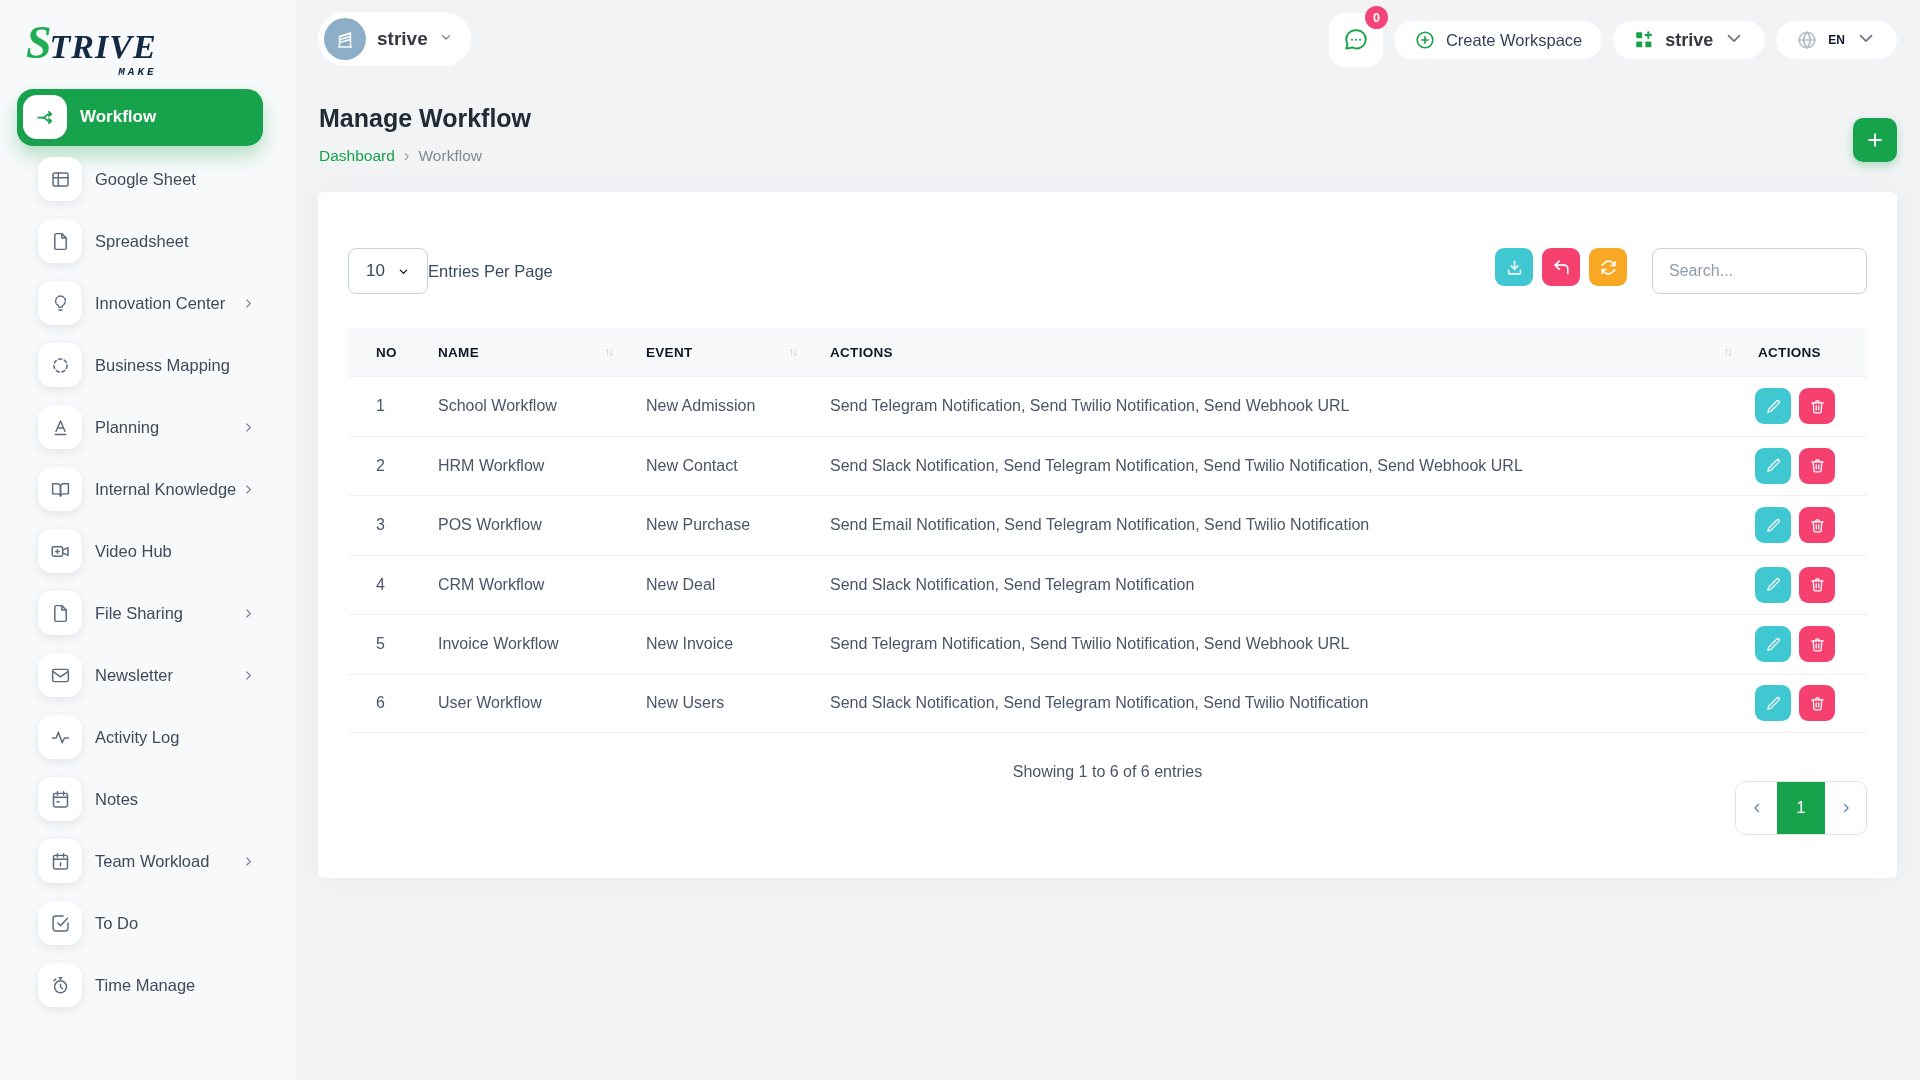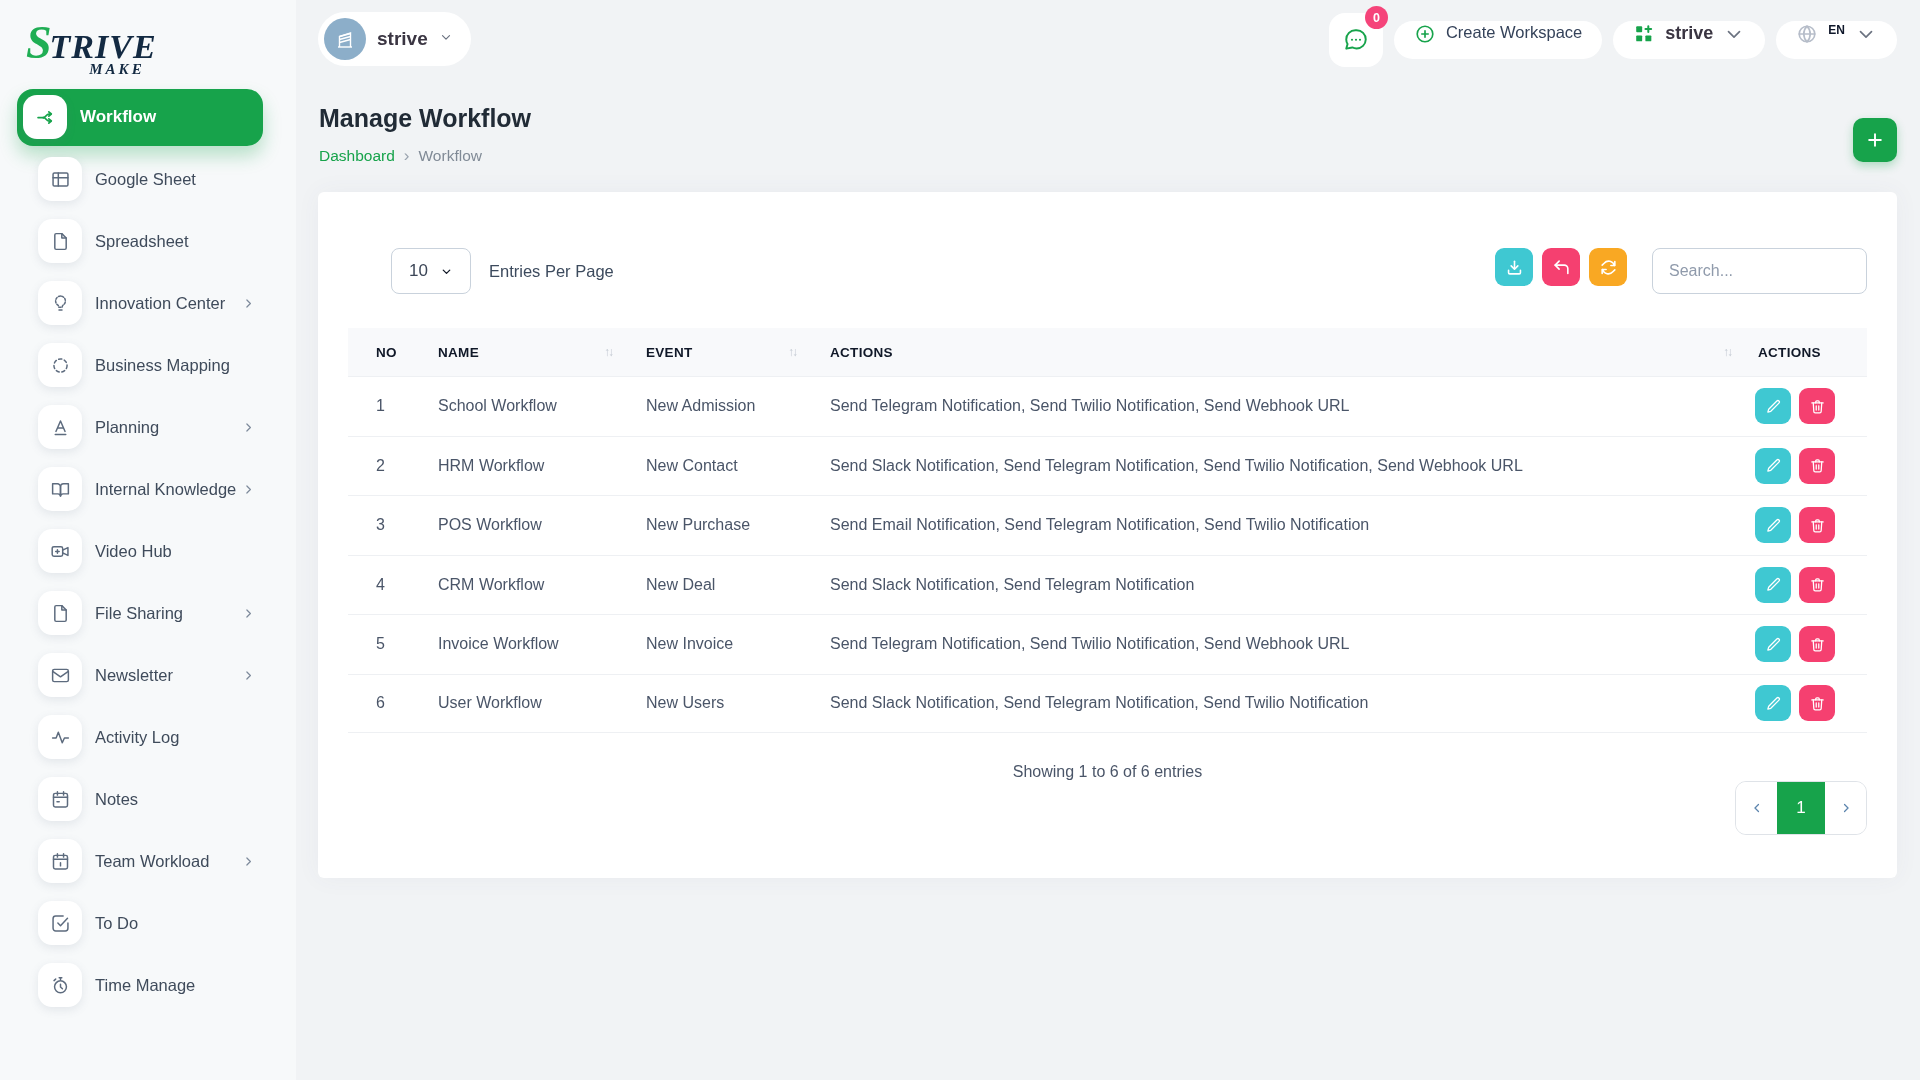--- a/index.html
+++ b/index.html
@@ -8,22 +8,22 @@
 
   
   .sidebar { position:absolute; left:0; top:0; width:296px; height:1080px;
     background:#f7f9fa; }
   .logo { height:86px; display:flex; align-items:center; padding-left:26px; }
   .logo-wrap { position:relative; display:flex; align-items:baseline; }
   .logo-s { color:#1fae54; font-family:"Liberation Serif", serif; font-style:italic;
     font-weight:900; font-size:46px; line-height:1; letter-spacing:-2px; }
   .logo-rest { color:#132a42; font-family:"Liberation Serif", serif; font-style:italic;
     font-weight:900; font-size:34px; letter-spacing:1px; line-height:1; }
-  .logo-tag { position:absolute; right:12px; bottom:-12px; font-size:15px; font-weight:700;
-    letter-spacing:3px; color:#132a42; font-family:Liberation Serif, serif; font-style:italic; }
+  .logo-tag { position:absolute; right:0; bottom:-12px; font-size:11px; font-weight:700;
+    letter-spacing:3px; color:#132a42; font-family:Liberation Mono, monospace; font-style:italic; }
 
   .nav { display:flex; flex-direction:column; }
   .nav-item { height:62px; display:flex; align-items:center; padding-left:38px; cursor:pointer; }
   .chip { width:44px; height:44px; background:#ffffff; border-radius:14px; flex:0 0 44px;
     display:flex; align-items:center; justify-content:center;
     box-shadow:0 3px 10px rgba(108,122,144,.14); }
   .chip svg { width:21px; height:21px; stroke:#5d6b7e; fill:none;
     stroke-width:1.7; stroke-linecap:round; stroke-linejoin:round; }
   .nav-label { margin-left:13px; font-size:16.5px; color:#3f4b5b; }
   .nav-chev { margin-left:auto; margin-right:41px; display:flex; }
@@ -52,21 +52,21 @@
   .top-right { position:absolute; right:23px; top:13px; display:flex; align-items:center; gap:11px; }
   .chat-btn { position:relative; width:54px; height:54px; background:#fff; border-radius:16px;
     display:flex; align-items:center; justify-content:center; cursor:pointer; }
   .chat-btn svg { width:26px; height:26px; stroke:#17a34b; fill:none; stroke-width:1.8;
     stroke-linecap:round; stroke-linejoin:round; }
   .chat-btn .dots circle { fill:#17a34b; stroke:none; }
   .badge { position:absolute; top:-7px; right:-5px; min-width:23px; height:23px;
     background:#f5447a; color:#fff; border-radius:12px; font-size:12.5px; font-weight:700;
     display:flex; align-items:center; justify-content:center; }
   .pill-btn { height:38px; background:#fff; border-radius:27px; display:flex;
-    padding:2px 20px; gap:10px; cursor:pointer; }
+    align-items:center; padding:2px 20px; gap:10px; cursor:pointer; }
   .pill-btn svg { width:22px; height:22px; fill:none; stroke-width:1.8;
     stroke-linecap:round; stroke-linejoin:round; }
   .create-label { font-size:16.5px; color:#35435a; }
   .tenant-name { font-size:18px; color:#3a3542; font-weight:600; }
   .lang-code { font-size:12px; color:#0f172a; font-weight:700; }
   .icon-green { stroke:#17a34b; }
   .icon-grid rect { fill:#17a34b; stroke:none; }
   .icon-grid path { stroke:#17a34b; stroke-width:2.2; }
   .icon-globe { stroke:#b6bdc9; stroke-width:1.5; }
 
@@ -83,24 +83,24 @@
     justify-content:center; cursor:pointer; box-shadow:0 4px 10px rgba(23,163,75,.3); }
   .add-btn svg { width:20px; height:20px; stroke:#fff; stroke-width:2.3; stroke-linecap:round; }
 
   
   .card { position:absolute; left:22px; right:23px; top:192px; height:686px;
     background:#fff; border-radius:6px; box-shadow:0 0 24px rgba(76,87,125,.05); }
 
   .controls { margin:56px 30px 0; display:flex; align-items:center; }
   .select-box { width:80px; height:46px; border:1px solid #c9d2dc; border-radius:8px;
     display:flex; align-items:center; justify-content:center; gap:12px; font-size:17px;
-    color:#3c4657; cursor:pointer; background:#fff;margin-left:43px; }
+    color:#3c4657; cursor:pointer; background:#fff; }
   .select-box svg { width:13px; height:13px; stroke:#111827; fill:none; stroke-width:2.4;
     stroke-linecap:round; stroke-linejoin:round; }
-  .entries-label { margin-left:18px; font-size:16.5px; color:#3c4a5d; }
+  .entries-label { font-size:16.5px; color:#3c4a5d; }
   .ctrl-right { margin-left:auto; display:flex; gap:9px; }
   .sq-btn { width:38px; height:38px; border-radius:9px; border:none; display:flex;
     align-items:center; justify-content:center; cursor:pointer; }
   .sq-btn svg { width:19px; height:19px; stroke:#fff; fill:none; stroke-width:2;
     stroke-linecap:round; stroke-linejoin:round; }
   .btn-cyan { background:#3fc8d2; }
   .btn-pink { background:#f54070; }
   .btn-orange { background:#f9a823; }
   .search-input { width:215px; height:46px; margin-left:16px; border:1px solid #c9d2dc;
     border-radius:8px; padding:0 16px; font-size:16px; color:#3c4657; outline:none;

